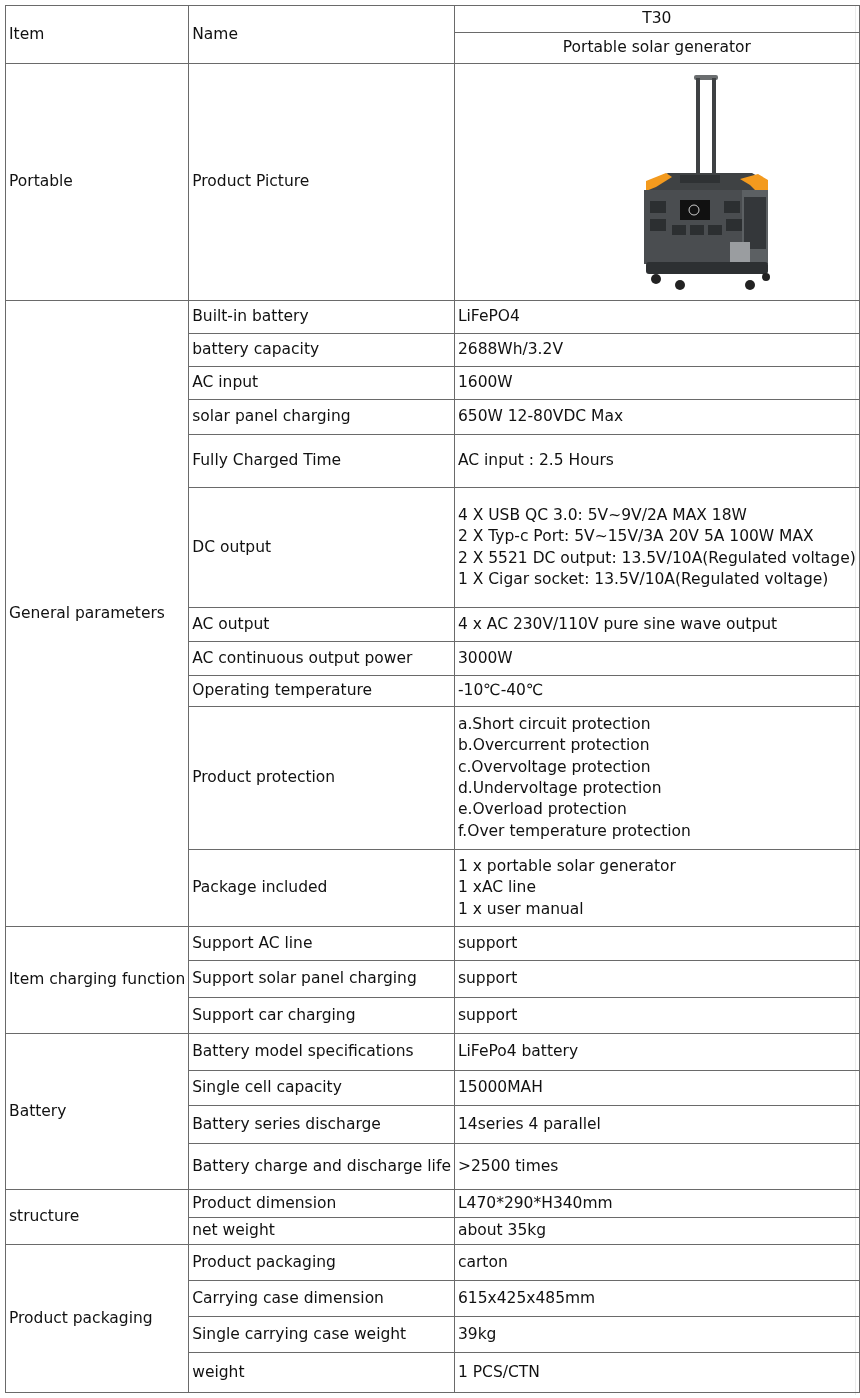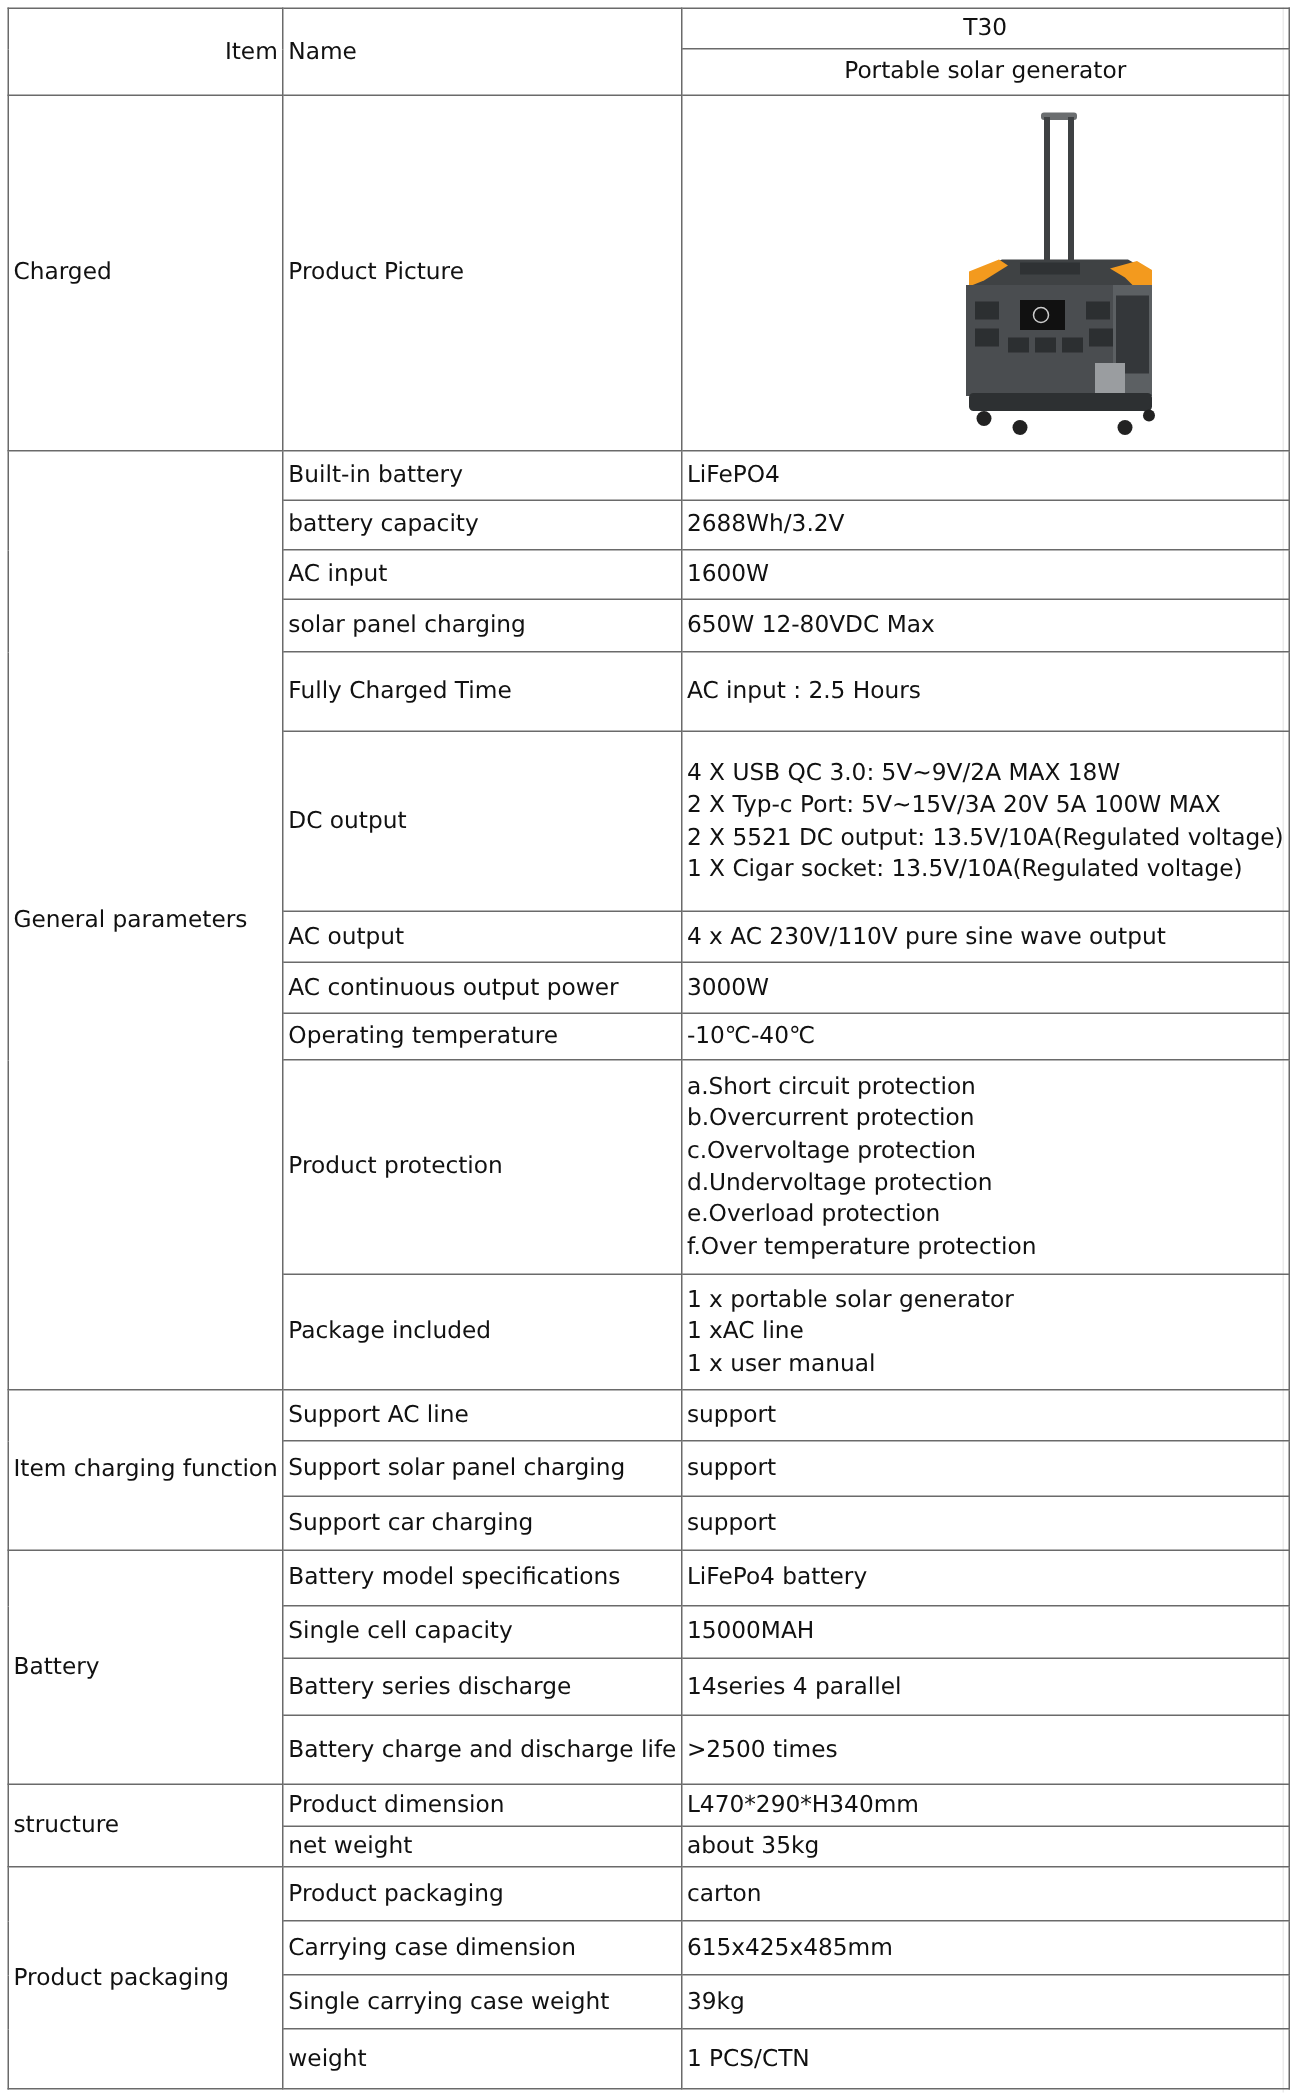--- a/index.html
+++ b/index.html
@@ -7,21 +7,21 @@
        font-family:"DejaVu Sans","Liberation Sans",sans-serif;color:#111;}
   .grid-ghost{position:absolute;left:793px;width:62px;border-bottom:1px solid #e9e9e9;}
   .ghost-col{position:absolute;left:855px;top:5px;width:0;border-left:1px solid #ececec;height:1390px;}
   table.spec{position:absolute;left:5px;top:5px;border-collapse:collapse;table-layout:fixed;}
   table.spec td{border:1px solid #6a6a6a;padding:0 3px;font-size:15.5px;line-height:21.3px;vertical-align:middle;
        white-space:nowrap;overflow:hidden;}
   td.c-item{width:141px;}
   td.c-name{width:236px;}
   td.c-val{width:392px;}
   td.center{text-align:center;}
-  td.big{font-size:19px;text-align:right;}
+  td.big{font-size:19px;}
   td.wrap{white-space:normal;margin-top:44px;}
   .lines div{white-space:nowrap;}
   
   .pic{position:relative;width:140px;height:230px;margin:0 auto;left:45px;}
 </style>
 </head>
 <body>
 
 <div class="ghost-col"></div>
 <div class="grid-ghost" style="top:32px;"></div>
@@ -59,21 +59,21 @@
     <td class="c-name" rowspan="2">Name</td>
     <td class="c-val center">T30</td>
 
   </tr>
   <tr style="height:31px">
     <td class="center">Portable solar generator</td>
 
   </tr>
 
   <tr style="height:237px">
-    <td>Charged</td>
+    <td>Portable</td>
     <td>Product Picture</td>
     <td>
       <div class="pic">
         <svg width="140" height="230" viewBox="0 0 140 230">
 
           <rect x="62" y="8" width="24" height="5" rx="2" fill="#6b6e70"></rect>
           <rect x="64" y="11" width="4" height="100" fill="#3e4143"></rect>
           <rect x="80" y="11" width="4" height="100" fill="#3e4143"></rect>
 
           <path d="M14 115 L36 106 L120 106 L134 114 L134 124 L14 124 Z" fill="#3f4244"></path>

